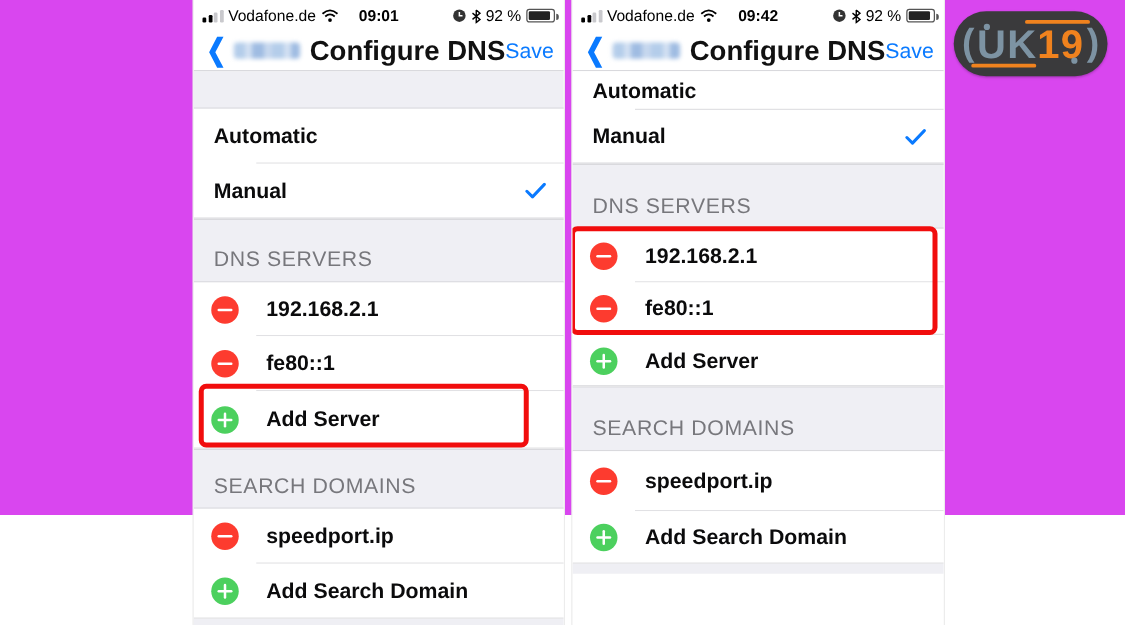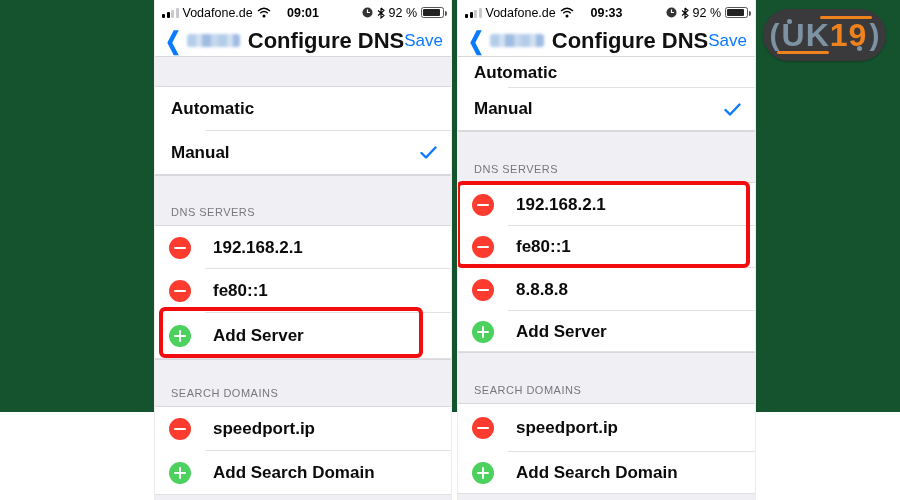--- a/index.html
+++ b/index.html
@@ -1,17 +1,17 @@
 <!DOCTYPE html>
 <html><head>
 <meta charset="utf-8">
 <style>
   * { margin:0; padding:0; box-sizing:border-box; }
   html,body { width:900px; height:500px; background:#fff; font-family:"Liberation Sans", sans-serif; overflow:hidden; }
-  #stage { position:relative; width:900px; height:412px; background:#14532d; }
+  #stage { position:relative; width:900px; height:412px; background:#d946ef; }
 
   .phone { position:absolute; top:0; height:500px; background:#fff; box-shadow:0 0 0 1px #ececec; overflow:hidden; }
   #phone-left  { left:155px; width:296px; }
   #phone-right { left:458px; width:297px; }
 
   
   .statusbar { height:25px; display:flex; align-items:center; padding:0 7px; font-size:12.5px; color:#000; background:#fff; }
   .sb-left { display:flex; align-items:center; gap:4px; flex:1; }
   .sb-center { flex:0 0 auto; font-weight:bold; }
   .sb-right { display:flex; align-items:center; gap:4px; flex:1; justify-content:flex-end; }
@@ -28,21 +28,21 @@
   .back-chevron { color:#0a7aff; font-size:24px; font-weight:bold; line-height:26px; margin-right:4px; transform:scaleX(.8); cursor:default; }
   .blurred-name { width:108px; height:13px; border-radius:3px; margin-right:8px;
     background:repeating-linear-gradient(90deg,#b4cdea 0 9px,#d2e0f2 9px 15px,#9fbce2 15px 24px,#c6d7ee 24px 31px);
     filter:blur(1.6px); }
   .nav-title { font-size:22px; font-weight:bold; color:#111; white-space:nowrap; }
   .nav-save { margin-left:auto; color:#0a7aff; font-size:17px;text-align:right; }
 
   
   .gray { background:#efeff4; border-bottom:1px solid #d9d9dd; }
   .gap30 { height:30px; }
-  .section-header { display:flex; align-items:flex-end; padding:0 0 7px 16px; color:#77777c; font-size:11px; letter-spacing:.5px; border-top:1px solid #d9d9dd; }
+  .section-header { display:flex; align-items:flex-end; padding:0 0 7px 16px; color:#77777c; font-size:17px; letter-spacing:.5px; border-top:1px solid #d9d9dd; }
   .row { position:relative; display:flex; align-items:center; background:#fff; padding-left:14px; }
   .row .hairline { position:absolute; left:50px; right:0; bottom:0; height:1px; background:#e1e1e4; }
   .row.full-hair .hairline { left:0; }
   .row-label { margin-left:22px; font-size:17px; color:#0b0b0c;font-weight:bold; }
   .check { margin-left:auto; margin-right:14px; }
 
   .circle-btn { width:22px; height:22px; border-radius:50%; position:relative; flex:0 0 auto; cursor:default; }
   .circle-btn.remove { background:#fd3b2f; }
   .circle-btn.add { background:#35c759; background:#4cd05e; }
   .circle-btn::before { content:""; position:absolute; left:5px; right:5px; top:50%; margin-top:-1px; height:2px; background:#fff; border-radius:1px; }
@@ -177,21 +177,21 @@
           </span>
         <span>Vodafone.de</span>
         <span class="icon">
           <svg width="14" height="11" viewBox="0 0 14 11">
               <path d="M1 4 Q7 -1.5 13 4" fill="none" stroke="#000" stroke-width="1.4"></path>
               <path d="M3.2 6.2 Q7 2.8 10.8 6.2" fill="none" stroke="#000" stroke-width="1.4"></path>
               <circle cx="7" cy="9" r="1.5" fill="#000"></circle>
             </svg>
         </span>
       </div>
-      <div class="sb-center">09:33</div>
+      <div class="sb-center">09:42</div>
       <div class="sb-right">
         <span class="icon">
           <svg width="11" height="11" viewBox="0 0 11 11">
               <circle cx="5.5" cy="5.5" r="5" fill="#333"></circle>
               <path d="M5.5 2.5 V5.5 H8" stroke="#fff" stroke-width="1.2" fill="none"></path>
             </svg>
         </span>
         <span class="icon">
           <svg width="8" height="12" viewBox="0 0 8 12">
               <path d="M4 1 L7 3.5 L4 6 L4 1 M4 6 L7 8.5 L4 11 L4 6 M4 6 L1 3.5 M4 6 L1 8.5" fill="none" stroke="#000" stroke-width="1.1"></path>
@@ -227,25 +227,20 @@
     <div class="gray section-header" style="height:52px">DNS SERVERS</div>
 
     <div class="row" style="height:43px">
       <span class="circle-btn remove"></span>
       <span class="row-label">192.168.2.1</span>
       <span class="hairline"></span>
     </div>
     <div class="row" style="height:42px">
       <span class="circle-btn remove"></span>
       <span class="row-label">fe80::1</span>
-      <span class="hairline"></span>
-    </div>
-    <div class="row" style="height:43px">
-      <span class="circle-btn remove"></span>
-      <span class="row-label">8.8.8.8</span>
       <span class="hairline"></span>
     </div>
     <div class="row full-hair" style="height:41px">
       <span class="circle-btn add"></span>
       <span class="row-label">Add Server</span>
       <span class="hairline"></span>
     </div>
 
     <div class="gray section-header" style="height:52px">SEARCH DOMAINS</div>
 

